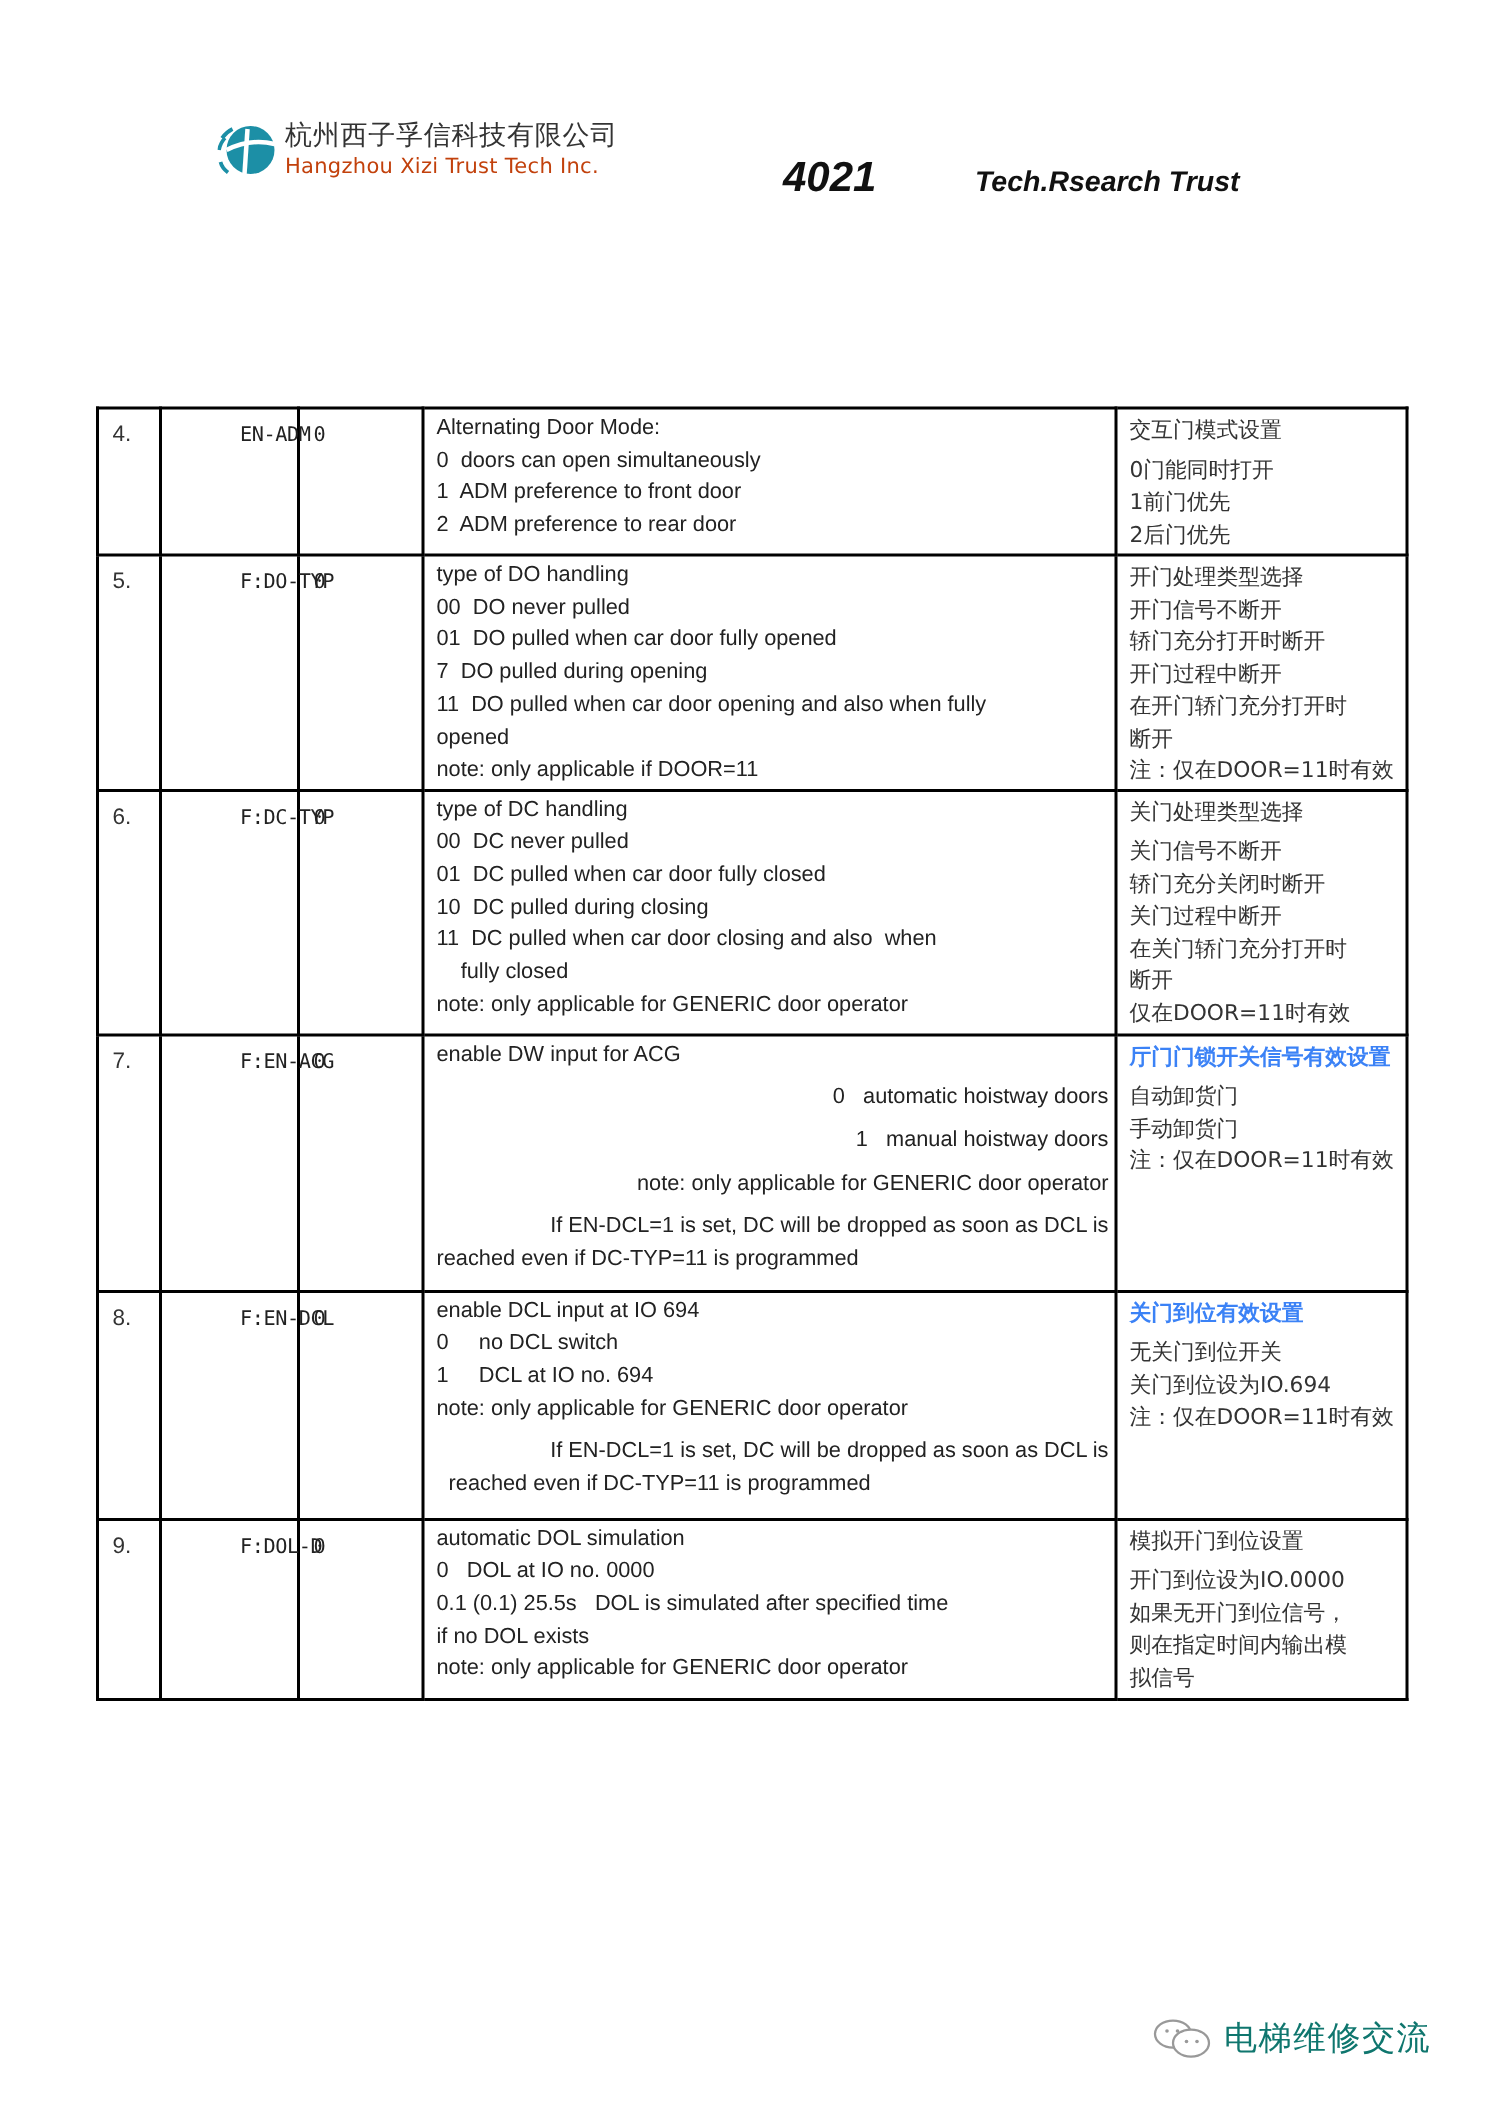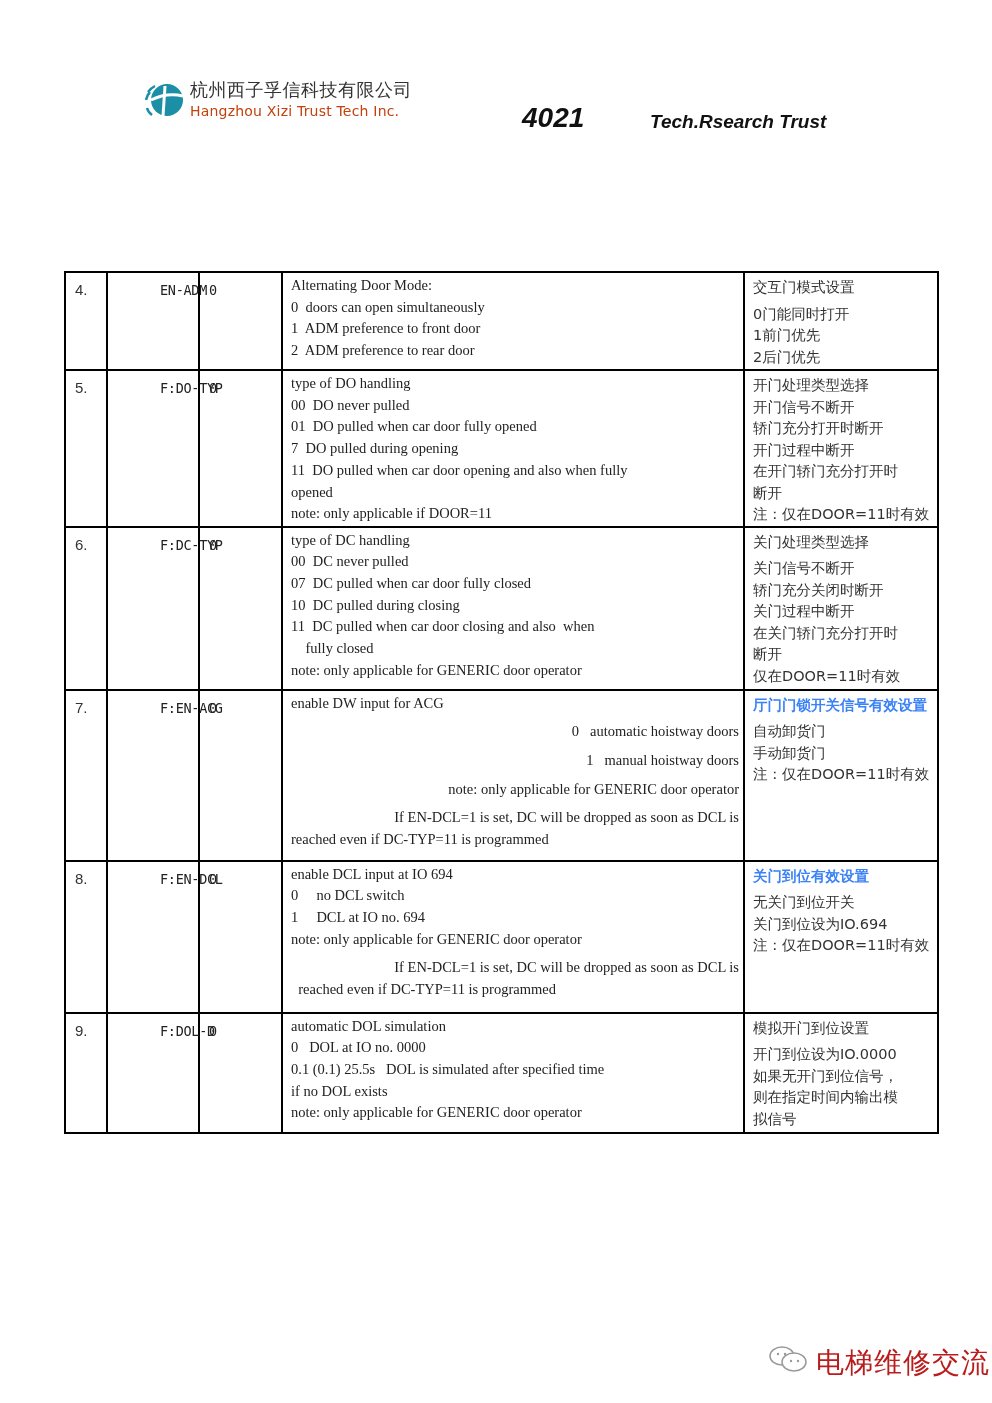--- a/index.html
+++ b/index.html
@@ -17,32 +17,32 @@
   table.params { position: absolute; left: 64px; top: 271px; border-collapse: collapse; table-layout: fixed; width: 863px; }
   table.params td { border: 2px solid #000; vertical-align: top; padding: 0; }
   td.c-no { width: 40px; }
   td.c-name { width: 90px; }
   td.c-def { width: 81px; }
   td.c-desc { width: 460px; }
   td.c-cn { width: 192px; }
   .no { font-family: "Liberation Sans", sans-serif; font-size: 15px; color: #333; padding: 8px 0 0 9px; }
   .name { font-family: "DejaVu Sans Mono", monospace; font-size: 13.5px; color: #222; padding: 9px 0 0 8px; white-space: nowrap; letter-spacing: -0.3px; margin-left: 44px; }
   .def { font-family: "DejaVu Sans Mono", monospace; font-size: 13.5px; color: #222; padding: 9px 0 0 9px; }
-  .desc { font-family: Liberation Serif, serif; font-size: 14.5px; color: #222; padding: 2px 4px 0 8px; }
+  .desc { font-family: Liberation Sans, sans-serif; font-size: 14.5px; color: #222; padding: 2px 4px 0 8px; }
   .desc .ln { line-height: 21.7px; white-space: pre; display: block; }
   .desc .gap { margin-top: 7px; text-align: right; }
   .cn { font-family: "DejaVu Sans", sans-serif; font-size: 14.5px; color: #333; padding: 4px 4px 0 8px; }
   .cn .ln { line-height: 21.5px; display: block; white-space: nowrap; }
   .cn .gap { margin-top: 5px; }
   .cn .bold { font-weight: bold; color: #3b82f6; }
   .cn .wrap { white-space: normal; }
 
   .watermark { position: absolute; left: 768px; top: 1342px; height: 34px; color: #777; }
   .wm-icon { position: absolute; left: 0; top: 2px; width: 42px; height: 30px; }
-  .wm-text { position: absolute; left: 48px; top: 2px; font-family: Liberation Sans, sans-serif; font-size: 28px; color: #b91c1c; white-space: nowrap; letter-spacing: 1px; }
+  .wm-text { position: absolute; left: 48px; top: 2px; font-family: Liberation Sans, sans-serif; font-size: 22px; color: #0f766e; white-space: nowrap; letter-spacing: 1px; }
 </style>
 </head>
 <body>
 
 <div class="logo">
   <svg class="logo-mark" viewBox="0 0 40 40">
     <circle cx="22" cy="20" r="16" fill="#1c8fa6"></circle>
     <path d="M6 20 Q22 12 38 16" stroke="#fff" stroke-width="3" fill="none"></path>
     <path d="M20 6 L18 36" stroke="#fff" stroke-width="3" fill="none"></path>
     <path d="M3 12 Q6 8 10 6" stroke="#1c8fa6" stroke-width="2.5" fill="none"></path>
@@ -124,21 +124,21 @@
         <td class="c-name">
           <div class="name">F:DC-TYP</div>
         </td>
         <td class="c-def">
           <div class="def">0</div>
         </td>
         <td class="c-desc">
           <div class="desc">
             <span class="ln">type of DC handling</span>
             <span class="ln">00  DC never pulled</span>
-            <span class="ln">07  DC pulled when car door fully closed</span>
+            <span class="ln">01  DC pulled when car door fully closed</span>
             <span class="ln">10  DC pulled during closing</span>
             <span class="ln">11  DC pulled when car door closing and also  when</span>
             <span class="ln">    fully closed</span>
             <span class="ln">note: only applicable for GENERIC door operator</span>
           </div>
         </td>
         <td class="c-cn">
           <div class="cn">
             <span class="ln">关门处理类型选择</span>
             <span class="ln gap">关门信号不断开</span>

